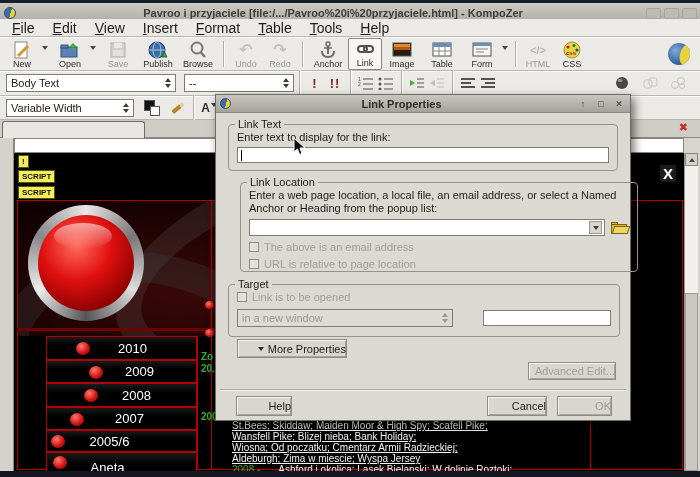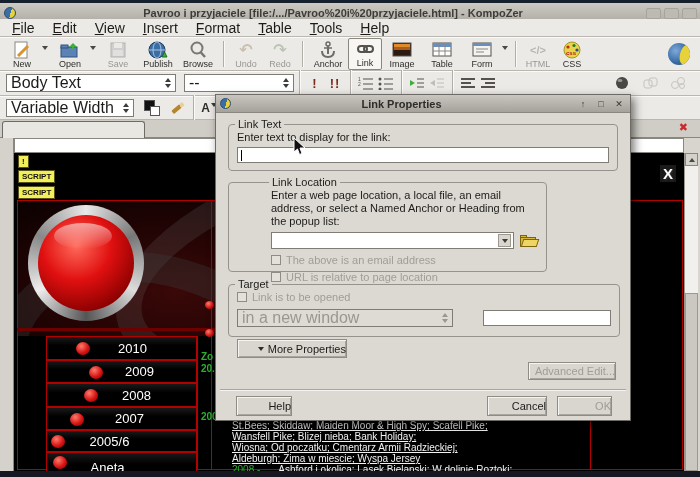--- a/index.html
+++ b/index.html
@@ -43,21 +43,21 @@
     background:#e8d23a; border-radius:50% 0 0 50%/60% 0 0 60%; transform:rotate(14deg); }
 
   
   svg.ic { display:block; }
 
   
   #toolbar-format { left:0; top:71px; width:700px; height:25px; background:#eceae6;
     border-bottom:1px solid #bab7b0; box-shadow:inset 0 1px 0 #fbfaf8;
     display:flex; align-items:center; padding:0 6px; }
   .sel { display:flex; align-items:center; background:#fff; border:1px solid #7f7c76;
-    height:18px; font-size:16px; color:#1c1b19; padding:0 4px;justify-content:flex-end; }
+    height:18px; font-size:11px; color:#1c1b19; padding:0 4px;justify-content:flex-end; }
   .sel.dis { background:#dedbd5; color:#9b978e; }
   .spin { margin-left:auto; display:flex; flex-direction:column; align-items:center; gap:2px; padding-left:6px; }
   .tri-up { width:0; height:0; border-left:3px solid transparent; border-right:3px solid transparent; border-bottom:4px solid #3c3b38; }
   .tri-down { width:0; height:0; border-left:3px solid transparent; border-right:3px solid transparent; border-top:4px solid #3c3b38; }
   .fbtn { width:20px; height:20px; display:flex; align-items:center; justify-content:center; }
   .excl { font-weight:bold; font-size:13px; color:#7e2c20; letter-spacing:1px; }
   .grayed { opacity:.45; }
 
   
   #toolbar-font { left:0; top:96px; width:700px; height:24px; background:#eceae6;
@@ -551,21 +551,21 @@
 
       <fieldset class="grp" style="left:12px;top:5px;width:390px;height:53px;">
         <legend>Link Text</legend>
         <div class="grp-label">Enter text to display for the link:</div>
         <div class="caret-wrap" style="margin:3px 8px 0 8px;">
           <input class="txt" style="width: 100%;" value="">
           <div class="caret"></div>
         </div>
       </fieldset>
 
-      <fieldset class="grp" style="left:12px;top:63px;width:319px;height:96px;padding-left:34px;">
+      <fieldset class="grp" style="left:24px;top:63px;width:398px;height:96px;">
         <legend>Link Location</legend>
         <div class="grp-label">Enter a web page location, a local file, an email address, or select a Named Anchor or Heading from the popup list:</div>
         <div class="combo-row">
           <div class="combo">
             <span></span>
             <span class="dd">
                 <span class="tri-down"></span>
               </span>
           </div>
           <div class="folder">

